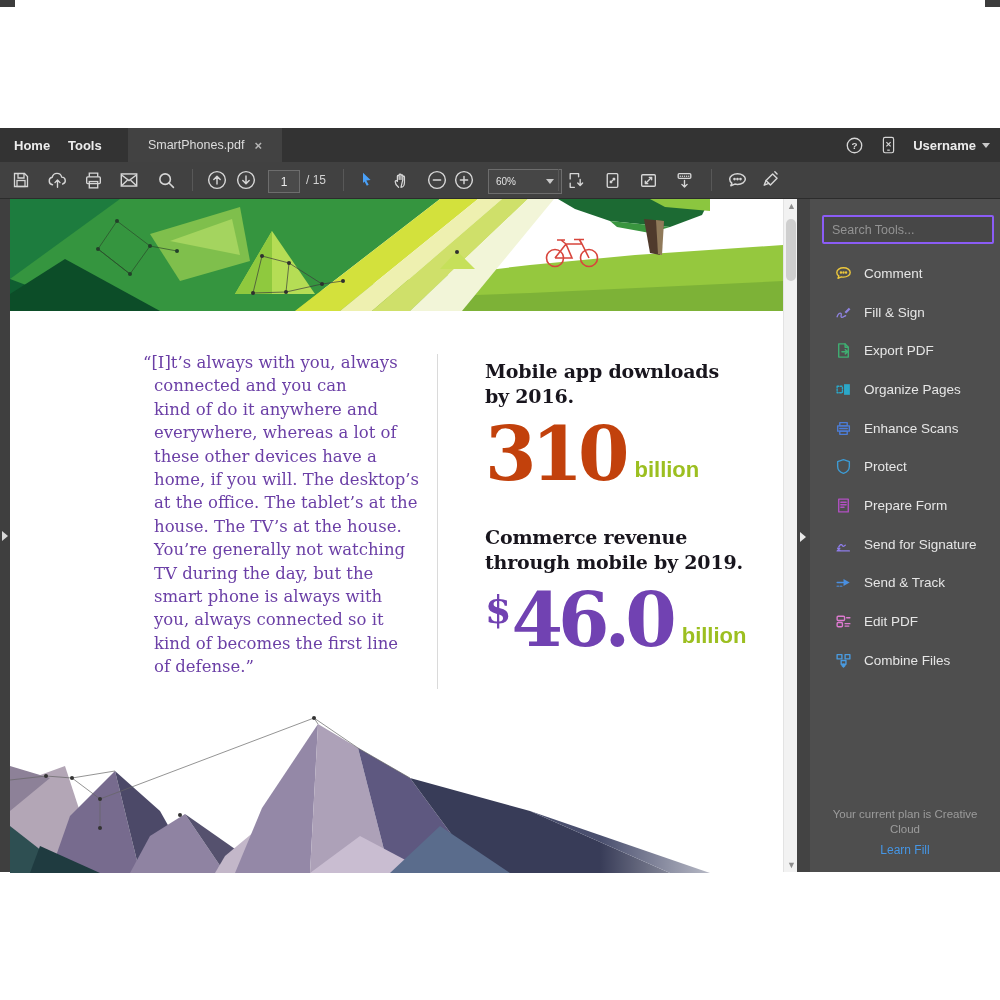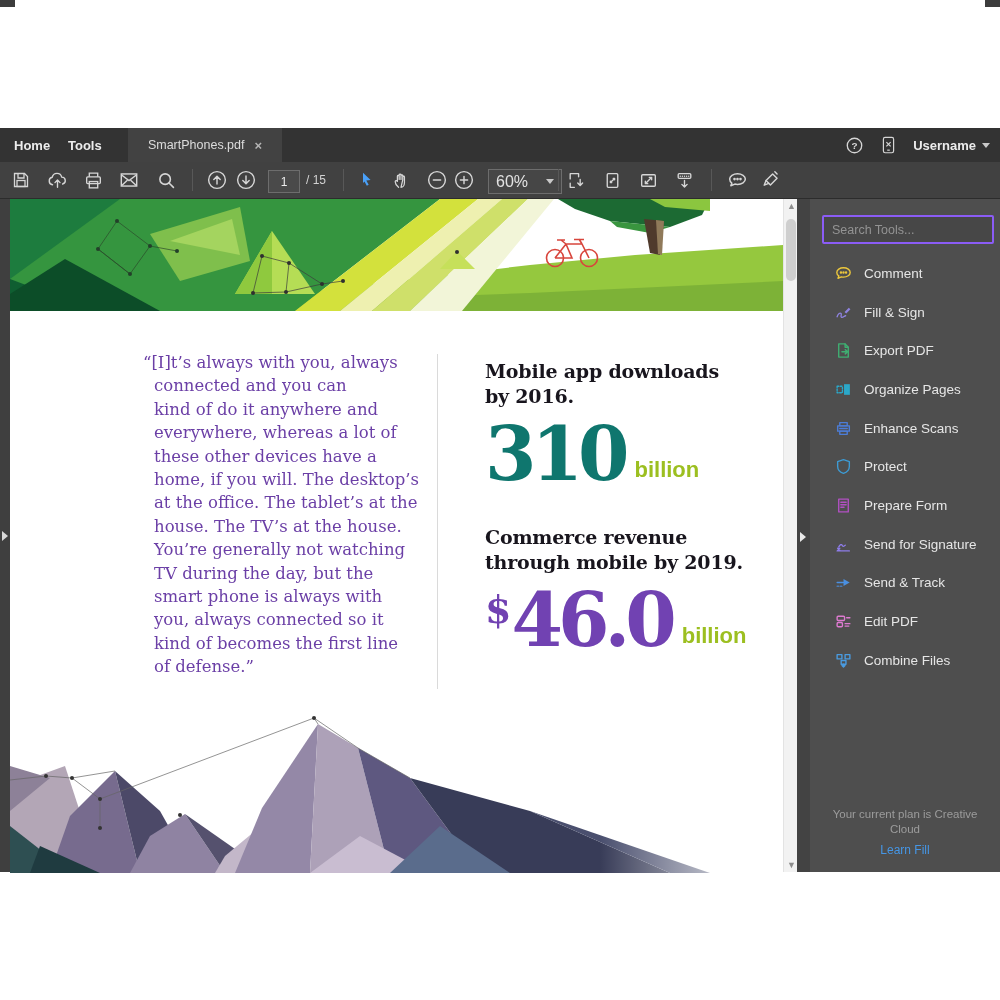--- a/index.html
+++ b/index.html
@@ -29,21 +29,21 @@
            border-bottom:1px solid #2c2c2c;display:flex;align-items:center;}
   .tbtn{position:absolute;top:50%;transform:translate(-50%,-50%);display:flex;align-items:center;
         justify-content:center;width:28px;height:28px;}
   .tdiv{position:absolute;top:7px;width:1px;height:22px;background:#585858;}
   .page-box{position:absolute;left:268px;top:8px;width:30px;height:21px;background:#4a4a4a;
             border:1px solid #6d6d6d;color:#ececec;font-size:12px;text-align:center;
             font-family:"Liberation Sans",sans-serif;padding:0;}
   .page-total{position:absolute;left:306px;top:11px;color:#d2d2d2;font-size:12px;}
   .zoom-box{position:absolute;left:488px;top:7px;width:58px;height:23px;background:#464646;
             border:1px solid #6d6d6d;display:flex;align-items:center;justify-content:space-between;
-            padding:0 7px;color:#e2e2e2;font-size:16px;}
+            padding:0 7px;color:#e2e2e2;font-size:10px;}
 
   
   .content{position:absolute;left:0;top:71px;width:100%;height:673px;background:#868686;}
   .edge-strip{position:absolute;top:0;height:100%;background:#3f3f3f;}
   .strip-left{left:0;width:10px;}
   .strip-right{left:797px;width:13px;background:#434343;}
   .tri{width:0;height:0;border-top:5px solid transparent;border-bottom:5px solid transparent;
        border-left:6px solid #d8d8d8;position:absolute;}
 
   .page{position:absolute;left:10px;top:0;width:773px;height:748px;background:#ffffff;overflow:hidden;}
@@ -321,21 +321,21 @@
 smart phone is always with
 you, always connected so it
 kind of becomes the first line
 of defense.”</div>
         <div class="col-div"></div>
 
         <div class="stat" style="top:160px;">
           <div class="stat-heading">Mobile app downloads
 by 2016.</div>
           <div class="stat-valrow" style="margin-top:14px;">
-            <span class="stat-value" style="color: #0f766e;">310</span>
+            <span class="stat-value" style="color: #c2410c;">310</span>
             <span class="stat-unit" style="color: rgb(156, 191, 32);">billion</span>
           </div>
         </div>
 
         <div class="stat" style="top:326px;">
           <div class="stat-heading">Commerce revenue
 through mobile by 2019.</div>
           <div class="stat-valrow" style="margin-top:14px;">
             <span class="stat-cur" style="color: rgb(113, 66, 178);">$</span>
             <span class="stat-value" style="color: rgb(113, 66, 178);">46.0</span>

